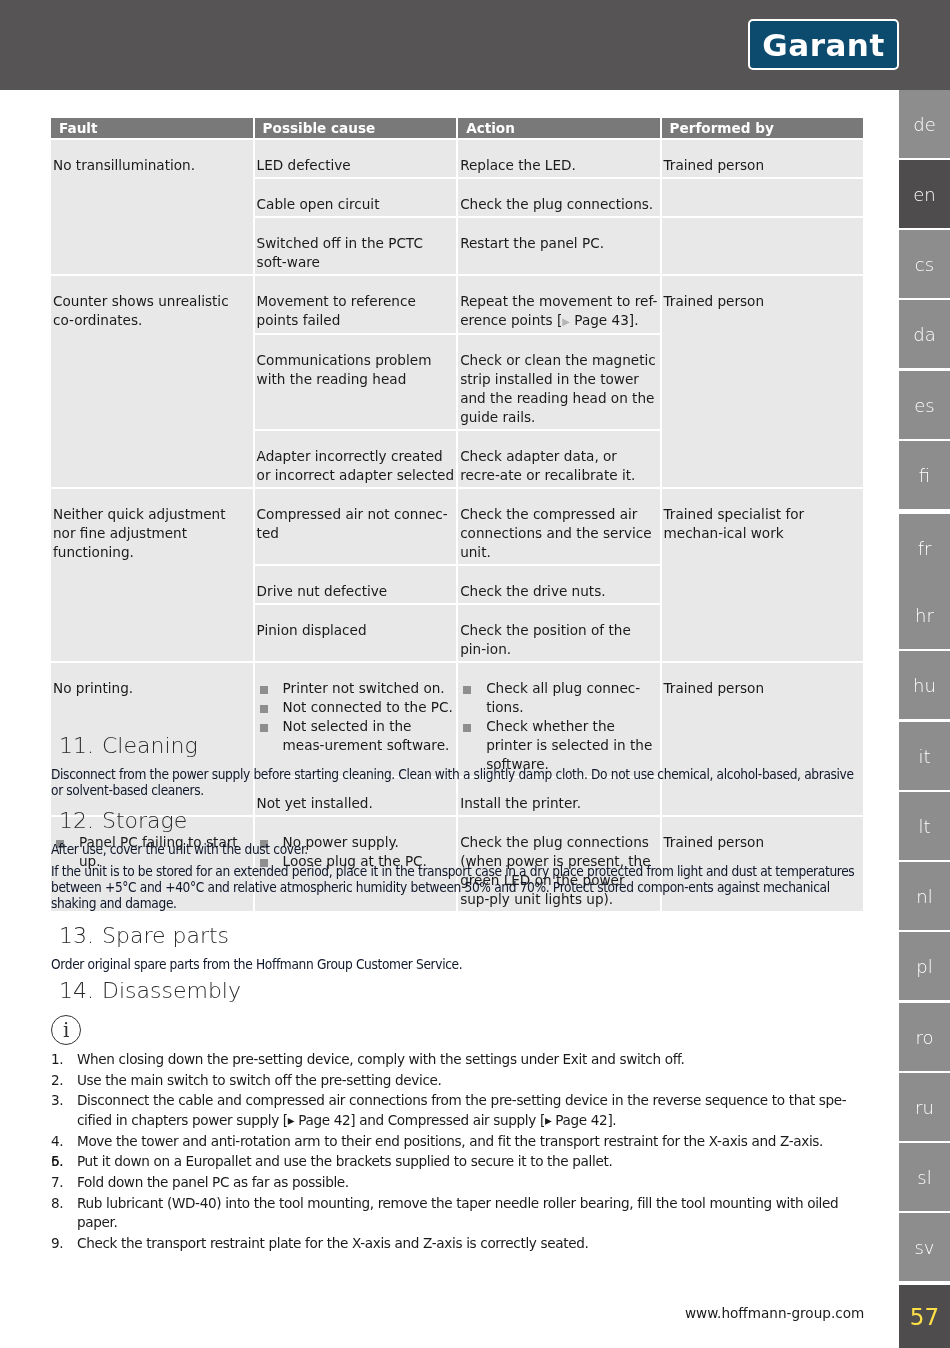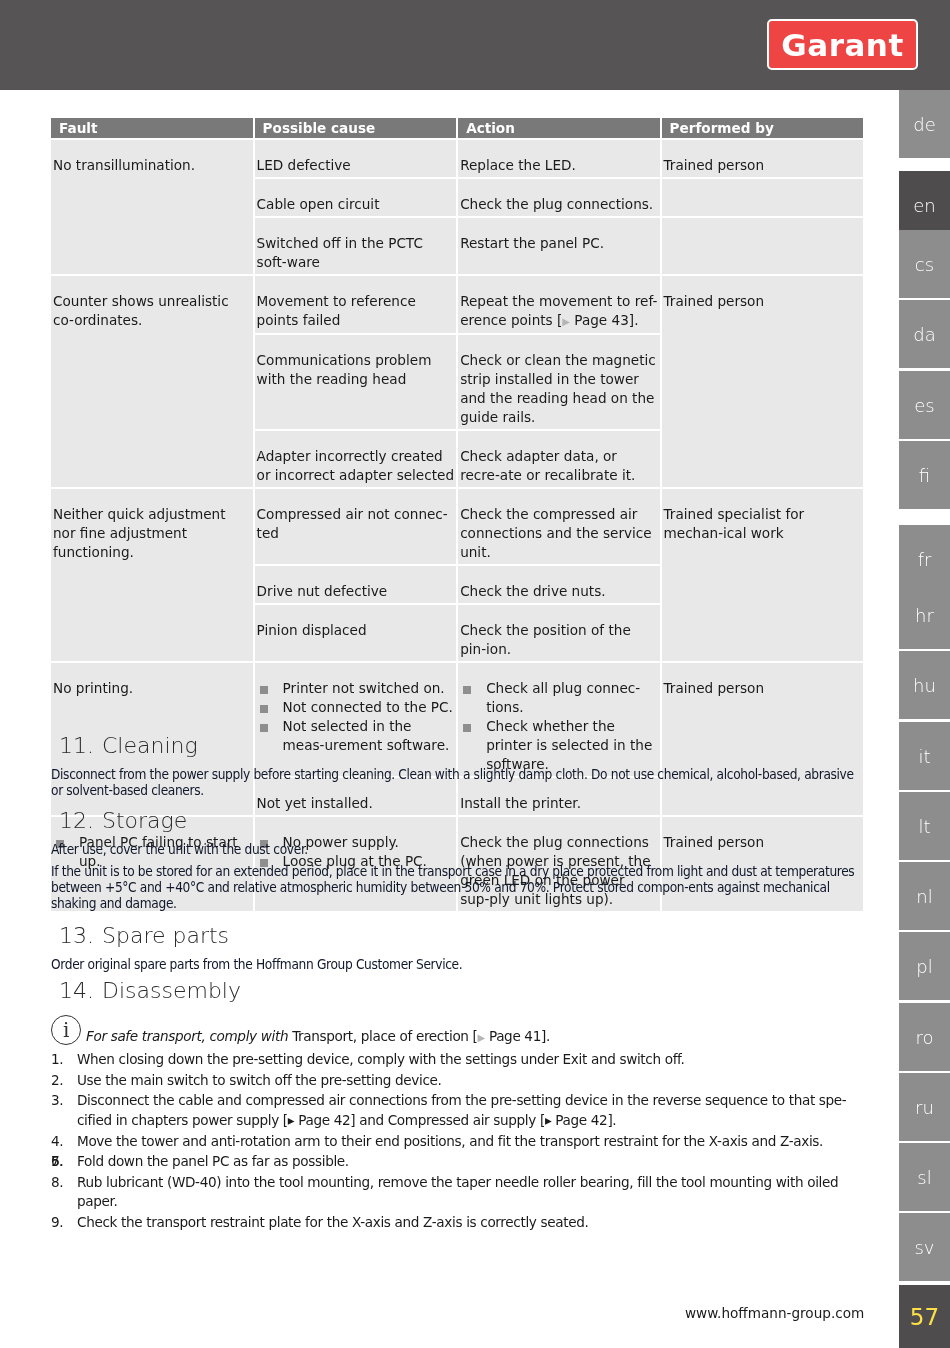--- a/index.html
+++ b/index.html
@@ -1,27 +1,27 @@
 <!DOCTYPE html>
 <html><head>
 <meta charset="utf-8">
 <style>
   * { box-sizing: border-box; margin: 0; padding: 0; }
   html, body { width: 950px; height: 1348px; background: #ffffff; overflow: hidden; }
   body { position: relative; font-family: "DejaVu Sans", sans-serif; color: #1a1a1a; }
 
   .topbar { position: absolute; left: 0; top: 0; width: 950px; height: 90px; background: #565454; }
   .logo { position: absolute; left: 748px; top: 19px; width: 151px; height: 51px; border: 2px solid #ffffff;
-          border-radius: 5px; background: #ef4444; color: #ffffff; font-family: "DejaVu Sans", sans-serif;
-          font-weight: bold; font-size: 31px; letter-spacing: 0.5px; display: flex; align-items: center; justify-content: center; margin-left: 19px; }
+          border-radius: 5px; background: #0c4a6e; color: #ffffff; font-family: "DejaVu Sans", sans-serif;
+          font-weight: bold; font-size: 31px; letter-spacing: 0.5px; display: flex; align-items: center; justify-content: center; }
 
   .lang-sidebar { position: absolute; left: 899px; top: 90px; width: 51px; height: 1258px; }
   .lang-tab { position: absolute; left: 0; width: 51px; height: 68px; background: #8e8d8d; color: #ffffff;
               font-family: "DejaVu Sans", sans-serif; font-size: 18px; font-weight: 300; display: flex; align-items: center; justify-content: center; }
-  .lang-tab.active { background: #4e4c4c; margin-top: 11px; }
+  .lang-tab.active { background: #4e4c4c; }
   .page-num { position: absolute; left: 899px; top: 1285px; width: 51px; height: 63px; background: #4e4c4c; color: #fde047;
               font-size: 23px; display: flex; align-items: center; justify-content: center; }
 
   
   .ftable { position: absolute; left: 51px; top: 116px; width: 816px; border-collapse: separate; border-spacing: 2px; margin-left: -2px; font-size: 13.6px; line-height: 19px; }
   .ftable th { background: #7a7979; color: #ffffff; text-align: left; font-weight: bold; padding: 0 8px; height: 20px; font-size: 13.6px; }
   .ftable td { background: #e8e8e8; vertical-align: top; padding: 16px 2px 2px 2px; color: #1a1a1a; }
   .c1 { width: 202px; } .c2 { width: 202px; } .c3 { width: 202px; margin-left: 29px; } .c4 { width: 202px; }
   .blist { list-style: none; }
   .blist li { position: relative; padding-left: 26px; }
@@ -48,21 +48,21 @@
   <div class="logo">Garant</div>
 </div>
 
 <div class="lang-sidebar">
   <div class="lang-tab" style="top:0px">de</div>
   <div class="lang-tab active" style="top:70px">en</div>
   <div class="lang-tab" style="top:140px">cs</div>
   <div class="lang-tab" style="top:210px">da</div>
   <div class="lang-tab" style="top:281px">es</div>
   <div class="lang-tab" style="top:351px">fi</div>
-  <div class="lang-tab" style="top:435px">fr</div>
+  <div class="lang-tab" style="top:424px">fr</div>
   <div class="lang-tab" style="top:491px">hr</div>
   <div class="lang-tab" style="top:561px">hu</div>
   <div class="lang-tab" style="top:632px">it</div>
   <div class="lang-tab" style="top:702px">lt</div>
   <div class="lang-tab" style="top:772px">nl</div>
   <div class="lang-tab" style="top:842px">pl</div>
   <div class="lang-tab" style="top:913px">ro</div>
   <div class="lang-tab" style="top:983px">ru</div>
   <div class="lang-tab" style="top:1053px">sl</div>
   <div class="lang-tab" style="top:1123px">sv</div>
@@ -182,28 +182,27 @@
   <span class="num">13.</span><span>Spare parts</span>
 </div>
 <p class="para" style="top:956px">Order original spare parts from the Hoffmann Group Customer Service.</p>
 
 <div class="section-h" style="top:978px">
   <span class="num">14.</span><span>Disassembly</span>
 </div>
 
 <div class="info">
   <span class="info-icon">i</span>
-  <span style="padding-bottom:1px"><em>For safe transport, comply with</em><span> Transport, place of erection [</span><span class="xref">▶</span> <span>Page 41].</span></span>
 </div>
 
 <ol class="steps">
   <li><span class="n">1.</span><span>When closing down the pre-setting device, comply with the settings under Exit and switch off.</span></li>
   <li><span class="n">2.</span><span>Use the main switch to switch off the pre-setting device.</span></li>
   <li><span class="n">3.</span><span>Disconnect the cable and compressed air connections from the pre-setting device in the reverse sequence to that spe-cified in chapters power supply [▸ Page 42] and Compressed air supply [▸ Page 42].</span></li>
   <li><span class="n">4.</span><span>Move the tower and anti-rotation arm to their end positions, and fit the transport restraint for the X-axis and Z-axis.</span></li>
   <li><span class="n">5.</span></li>
-  <li><span class="n">6.</span></li>
+  <li><span class="n">6.</span><span>Put it down on a Europallet and use the brackets supplied to secure it to the pallet.</span></li>
   <li><span class="n">7.</span><span>Fold down the panel PC as far as possible.</span></li>
   <li><span class="n">8.</span><span>Rub lubricant (WD-40) into the tool mounting, remove the taper needle roller bearing, fill the tool mounting with oiled paper.</span></li>
   <li><span class="n">9.</span><span>Check the transport restraint plate for the X-axis and Z-axis is correctly seated.</span></li>
 </ol>
 
 <div class="footer-url">www.hoffmann-group.com</div>
 
 </body></html>

